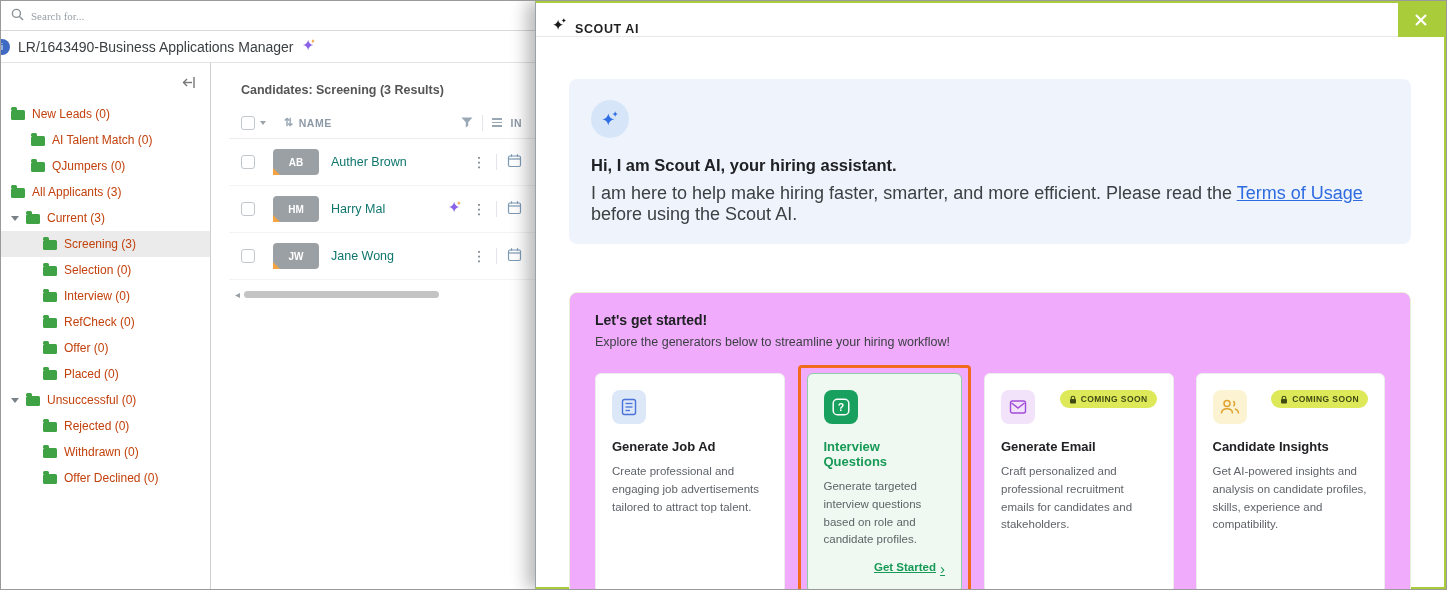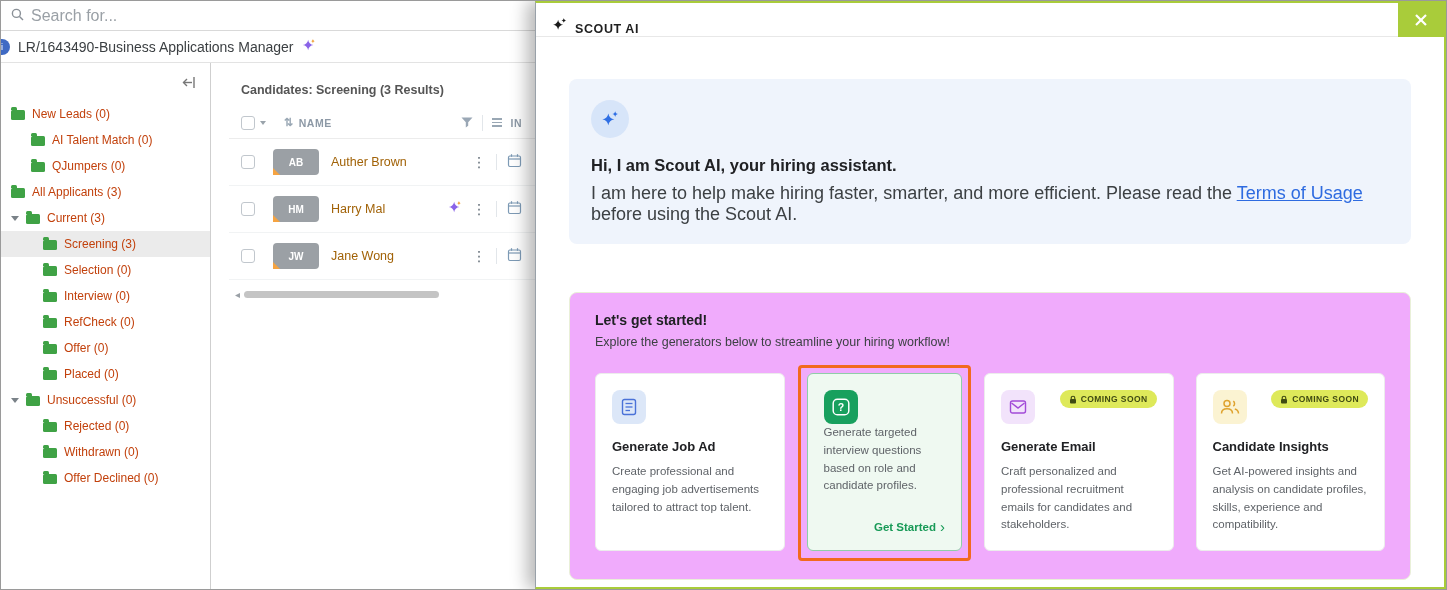--- a/index.html
+++ b/index.html
@@ -2,21 +2,21 @@
 <html><head>
 <meta charset="utf-8">
 <style>
   * { margin:0; padding:0; box-sizing:border-box; }
   html,body { width:1447px; height:590px; font-family:"Liberation Sans", sans-serif; background:#fff; }
   .screen { position:relative; width:1447px; height:590px; border:1px solid #9a9a9a; overflow:hidden; background:#fff; }
 
   
   .app { position:absolute; left:0; top:0; width:535px; height:100%; background:#fff; overflow:hidden; }
   .searchbar { height:30px; display:flex; align-items:center; gap:7px; padding:0 10px; border-bottom:1px solid #d9d9d9; }
-  .searchbar input { border:none; outline:none; font-size:16px; color:#444; width:300px; font-family:Liberation Sans, sans-serif; }
+  .searchbar input { border:none; outline:none; font-size:11px; color:#444; width:300px; font-family:Liberation Serif, serif; }
   .searchbar input::placeholder { color:#9aa0a6; }
   .titlebar { height:32px; display:flex; align-items:center; gap:8px; border-bottom:1px solid #e3e3e3; padding-right:10px; }
   .info-dot { width:16px; height:16px; margin-left:-7px; border-radius:50%; background:#3f6ac4; color:#fff; font-size:9px; display:flex; align-items:center; justify-content:center; flex:none; }
   .req-title { font-size:14px; color:#3c4043; }
   .main { display:flex; height:calc(100% - 62px); }
 
   
   .tree { width:210px; border-right:1px solid #cfcfcf; padding-top:10px; position:relative; flex:none; }
   .collapse-btn { position:absolute; top:12px; right:14px; cursor:pointer; }
   .nodes { margin-top:28px; }
@@ -39,21 +39,21 @@
   .col-name { display:flex; align-items:center; gap:5px; margin-left:18px; font-size:10.5px; font-weight:bold; letter-spacing:.5px; }
   .sort-glyph { font-size:11px; color:#99a7b4; }
   .thead-right { margin-left:auto; display:flex; align-items:center; gap:9px; }
   .vdiv { width:1px; height:16px; background:#e2e6ea; }
   .lines-icon { display:flex; flex-direction:column; gap:2px; }
   .lines-icon i { display:block; width:10px; height:1.5px; background:#99a7b4; }
   .col-next { font-size:10.5px; font-weight:bold; letter-spacing:.5px; }
   .trow { display:flex; align-items:center; height:47px; border-bottom:1px solid #f1f3f4; padding:0 14px 0 12px; }
   .avatar { width:46px; height:26px; border-radius:4px; background:#9ba0a5; color:#fff; font-size:10px; font-weight:bold; display:flex; align-items:center; justify-content:center; margin-left:18px; position:relative; flex:none; }
   .avatar::after { content:""; position:absolute; left:0; bottom:0; border-bottom:7px solid #f5a341; border-right:7px solid transparent; }
-  .cand-name { font-size:12.5px; color:#a16207; margin-left:12px; }
+  .cand-name { font-size:12.5px; color:#0f766e; margin-left:12px; }
   .trow-right { margin-left:auto; display:flex; align-items:center; gap:10px; }
   .kebab { font-size:14px; color:#5f6a75; cursor:pointer; line-height:1; }
   .hscroll { display:flex; align-items:center; gap:4px; margin-top:9px; padding-left:6px; }
   .hscroll .arrow { color:#9aa0a6; font-size:10px; }
   .hbar { width:195px; height:7px; border-radius:4px; background:#c4c4c4; cursor:pointer; }
 
   
   .panel { position:absolute; left:534px; top:0; right:0; height:100%; background:#fff; border:2px solid #a9cc3a; border-left:1px solid #99a1a9; box-shadow:-8px 0 16px rgba(0,0,0,.28); }
   .panel-header { height:34px; display:flex; align-items:flex-end; gap:8px; padding-left:16px; border-bottom:1px solid #e8e8e8; background:#fff; }
   .panel-title { font-size:12.5px; font-weight:bold; color:#1f1f1f; letter-spacing:.6px; }
@@ -77,21 +77,21 @@
   .chip { width:34px; height:34px; border-radius:8px; display:flex; align-items:center; justify-content:center; flex:none; }
   .chip-blue { background:#dce7f8; }
   .chip-green { background:#18a05e; }
   .chip-purple { background:#f2e3fb; }
   .chip-yellow { background:#fbf3d2; }
   .card-wrap { flex:1; position:relative; display:flex; }
   .card-wrap .card { flex:1; }
   .card-interview { background:#eff9f1; border:1px solid #8fcda8; }
   .card-interview h4 { color:#189a57; }
   .annotation { position:absolute; left:-9px; right:-9px; top:-8px; bottom:-10px; border:3px solid #f26a1e; border-radius:4px; pointer-events:none; z-index:2; }
-  .cta { margin-top:auto; display:flex; justify-content:flex-end; align-items:center; gap:4px; color:#189a57; font-size:11.5px; font-weight:bold; padding-top:12px; cursor:pointer; }
+  .cta { margin-top:auto; display:flex; justify-content:flex-end; gap:4px; color:#189a57; font-size:11.5px; font-weight:bold; padding-top:12px; cursor:pointer;text-decoration:underline; }
   .cta .chevr { font-size:15px; line-height:1; font-weight:normal; }
   .badge { display:flex; align-items:center; gap:4px; background:#dee95a; border-radius:10px; padding:4px 9px; font-size:8.5px; font-weight:bold; color:#3f4a12; letter-spacing:.4px; }
 </style>
 </head>
 <body>
 
 <div class="screen">
 
   <div class="app">
 
@@ -341,20 +341,21 @@
             <div class="annotation"></div>
             <div class="card card-interview">
               <div class="card-top">
                 <span class="chip chip-green">
                   <svg width="22" height="22" viewBox="0 0 24 24">
                       <rect x="3.5" y="3.5" width="17" height="17" rx="4.5" fill="none" stroke="#fff" stroke-width="1.6"></rect>
                       <text x="12" y="16.3" text-anchor="middle" font-size="11.5" font-weight="bold" fill="#fff" font-family="Liberation Sans, sans-serif">?</text>
                     </svg>
                 </span>
               </div>
+              <h4>Interview Questions</h4>
               <p class="desc">Generate targeted interview questions based on role and candidate profiles.</p>
               <div class="cta">
                 <span>Get Started</span>
                 <span class="chevr">›</span>
               </div>
             </div>
           </div>
 
           <div class="card">
             <div class="card-top">

